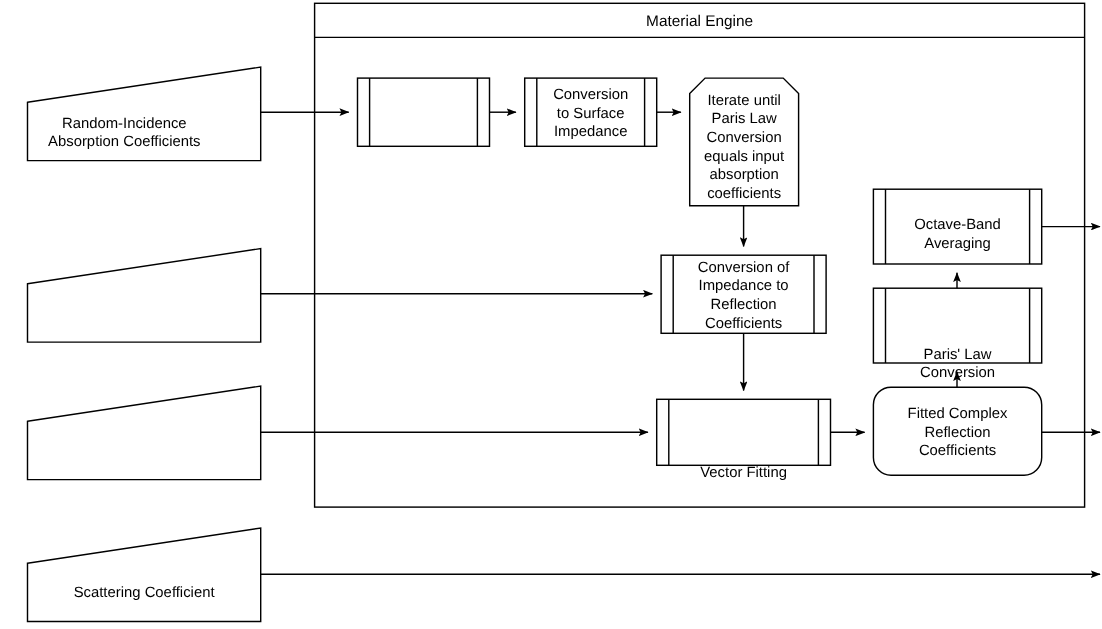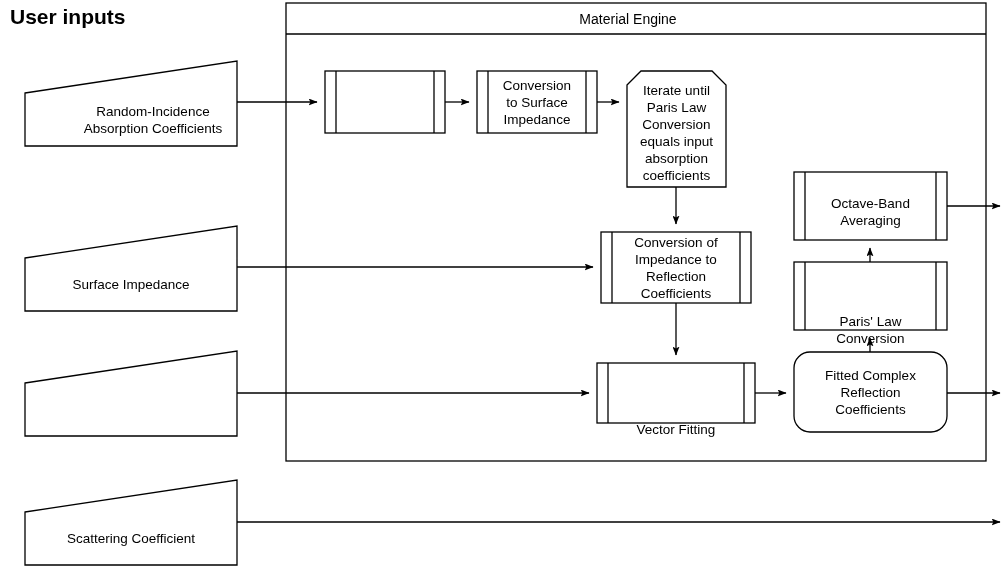--- a/index.html
+++ b/index.html
@@ -54,21 +54,20 @@
     color: #000000;
     font-size: 14px;
     white-space: nowrap;
   }
 </style>
 </head>
 <body>
 
 <div id="stage">
 
-  <div class="page-title">User inputs</div>
 
   <svg id="diagram-svg" viewBox="0 0 1002 572">
     <defs>
       <marker id="arrowhead" markerWidth="9" markerHeight="7" refX="8.4" refY="3.5" orient="auto" markerUnits="userSpaceOnUse">
         <path d="M0,0 L9,3.5 L0,7 L1.8,3.5 Z" fill="#000000"></path>
       </marker>
     </defs>
 
     <g stroke="#000000" fill="none" stroke-width="1.3" shape-rendering="geometricPrecision">
 
@@ -180,26 +179,25 @@
       <g>
         <line x1="947" y1="393" x2="1000" y2="393" marker-end="url(#arrowhead)"></line>
       </g>
       <g>
         <line x1="237" y1="522" x2="1000" y2="522" marker-end="url(#arrowhead)"></line>
       </g>
 
     </g>
   </svg>
 
-  <div class="container-title" style="left:278px; top:3px; width:700px; height:31px;">Material Engine</div>
-
-  <div class="node-label" style="left:25px; top:93px; width:176px; height:53px;margin-left:40px;">Random-Incidence
+  <div class="container-title" style="left:286px; top:3px; width:700px; height:31px;">Material Engine</div>
+
+  <div class="node-label" style="left:25px; top:93px; width:176px; height:53px;">Random-Incidence
 Absorption Coefficients</div>
 
-  <div class="node-label" style="left:25px; top:258px; width:212px; height:53px;">Surface Impedance</div>
 
 
   <div class="node-label" style="left:25px; top:512px; width:212px; height:53px;">Scattering Coefficient</div>
 
 
   <div class="node-label" style="left:488px; top:71px; width:98px; height:62px;">Conversion
 to Surface
 Impedance</div>
 
   <div class="node-label" style="left:627px; top:78px; width:99px; height:109px; align-items:flex-start; padding-top:4px; box-sizing:border-box;">Iterate until

